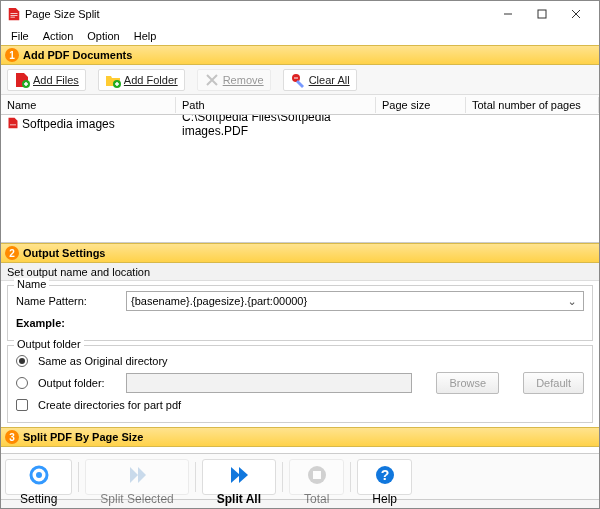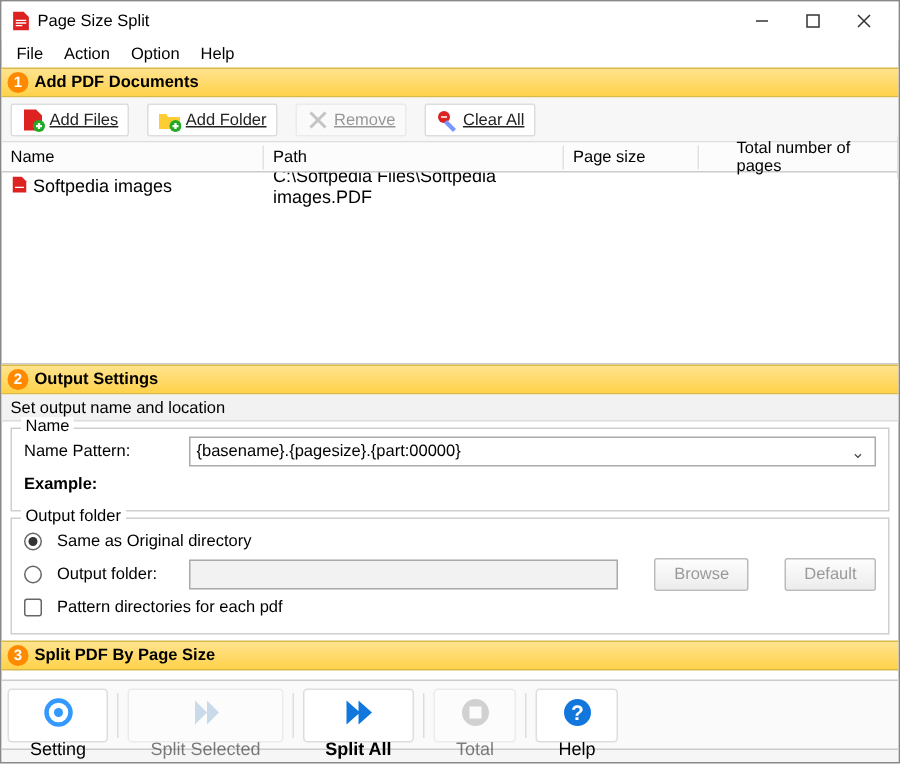--- a/index.html
+++ b/index.html
@@ -17,21 +17,21 @@
 .tbtn { display: flex; align-items: center; padding: 2px 6px; gap: 3px; border: 1px solid transparent; border-radius: 2px; cursor: default; background: #fff; border-color: #ddd; }
 .tbtn.dis { opacity: 0.45; }
 .tbtn .ico { width: 16px; height: 16px; display: flex; align-items: center; justify-content: center; }
 .tbtn a { text-decoration: underline; color: #222; }
 .tsep { width: 8px; }
 .tablehead { height: 20px; display: flex; align-items: center; border-bottom: 1px solid #ccc; background: #fcfcfc; font-size: 11px; }
 .tablehead .col { padding: 2px 6px; border-right: 1px solid #e2e2e2; }
 .col-name { width: 175px; }
 .col-path { width: 200px; }
 .col-psize { width: 90px; }
-.col-pages { flex: 1; margin-left: 19px; }
+.col-pages { flex: 1; }
 .row { height: 18px; display: flex; align-items: center; font-size: 12px; }
 .row .col { padding: 0 6px; display: flex; align-items: center; gap: 3px; }
 .filearea { height: 128px; overflow: auto; border-bottom: 1px solid #ccc; }
 .subband { height: 18px; background: #f2f2f2; border-bottom: 1px solid #ddd; padding: 0 6px; display: flex; align-items: center; font-size: 11px; }
 .fs { border: 1px solid #cfcfcf; margin: 4px 6px; padding: 4px 8px 6px; position: relative; }
 .fs .legend { position: absolute; top: -8px; left: 6px; background: #fff; padding: 0 3px; font-size: 11px; }
 .formrow { display: flex; align-items: center; gap: 10px; height: 22px; }
 .formrow label { font-size: 11px; }
 .select { flex: 1; height: 20px; border: 1px solid #aaa; background: #fff; display: flex; align-items: center; padding: 0 4px; justify-content: space-between; }
 .select .arrow { width: 14px; text-align: center; color: #555; }
@@ -189,21 +189,21 @@
     <span class="radio"></span>
     <label style="width:78px">Output folder:</label>
     <div class="textin"></div>
     <div class="hspace"></div>
     <div class="btn dis">Browse</div>
     <div class="hspace"></div>
     <div class="btn dis">Default</div>
   </div>
   <div class="formrow">
     <span class="check"></span>
-    <label>Pattern directories for each pdf</label>
+    <label>Create directories for part pdf</label>
   </div>
 </div>
 
 <div class="section-header">
   <span class="num">3</span>
   <span>Split PDF By Page Size</span>
 </div>
 
 <div class="bottombar">
   <div class="bigbtn">

